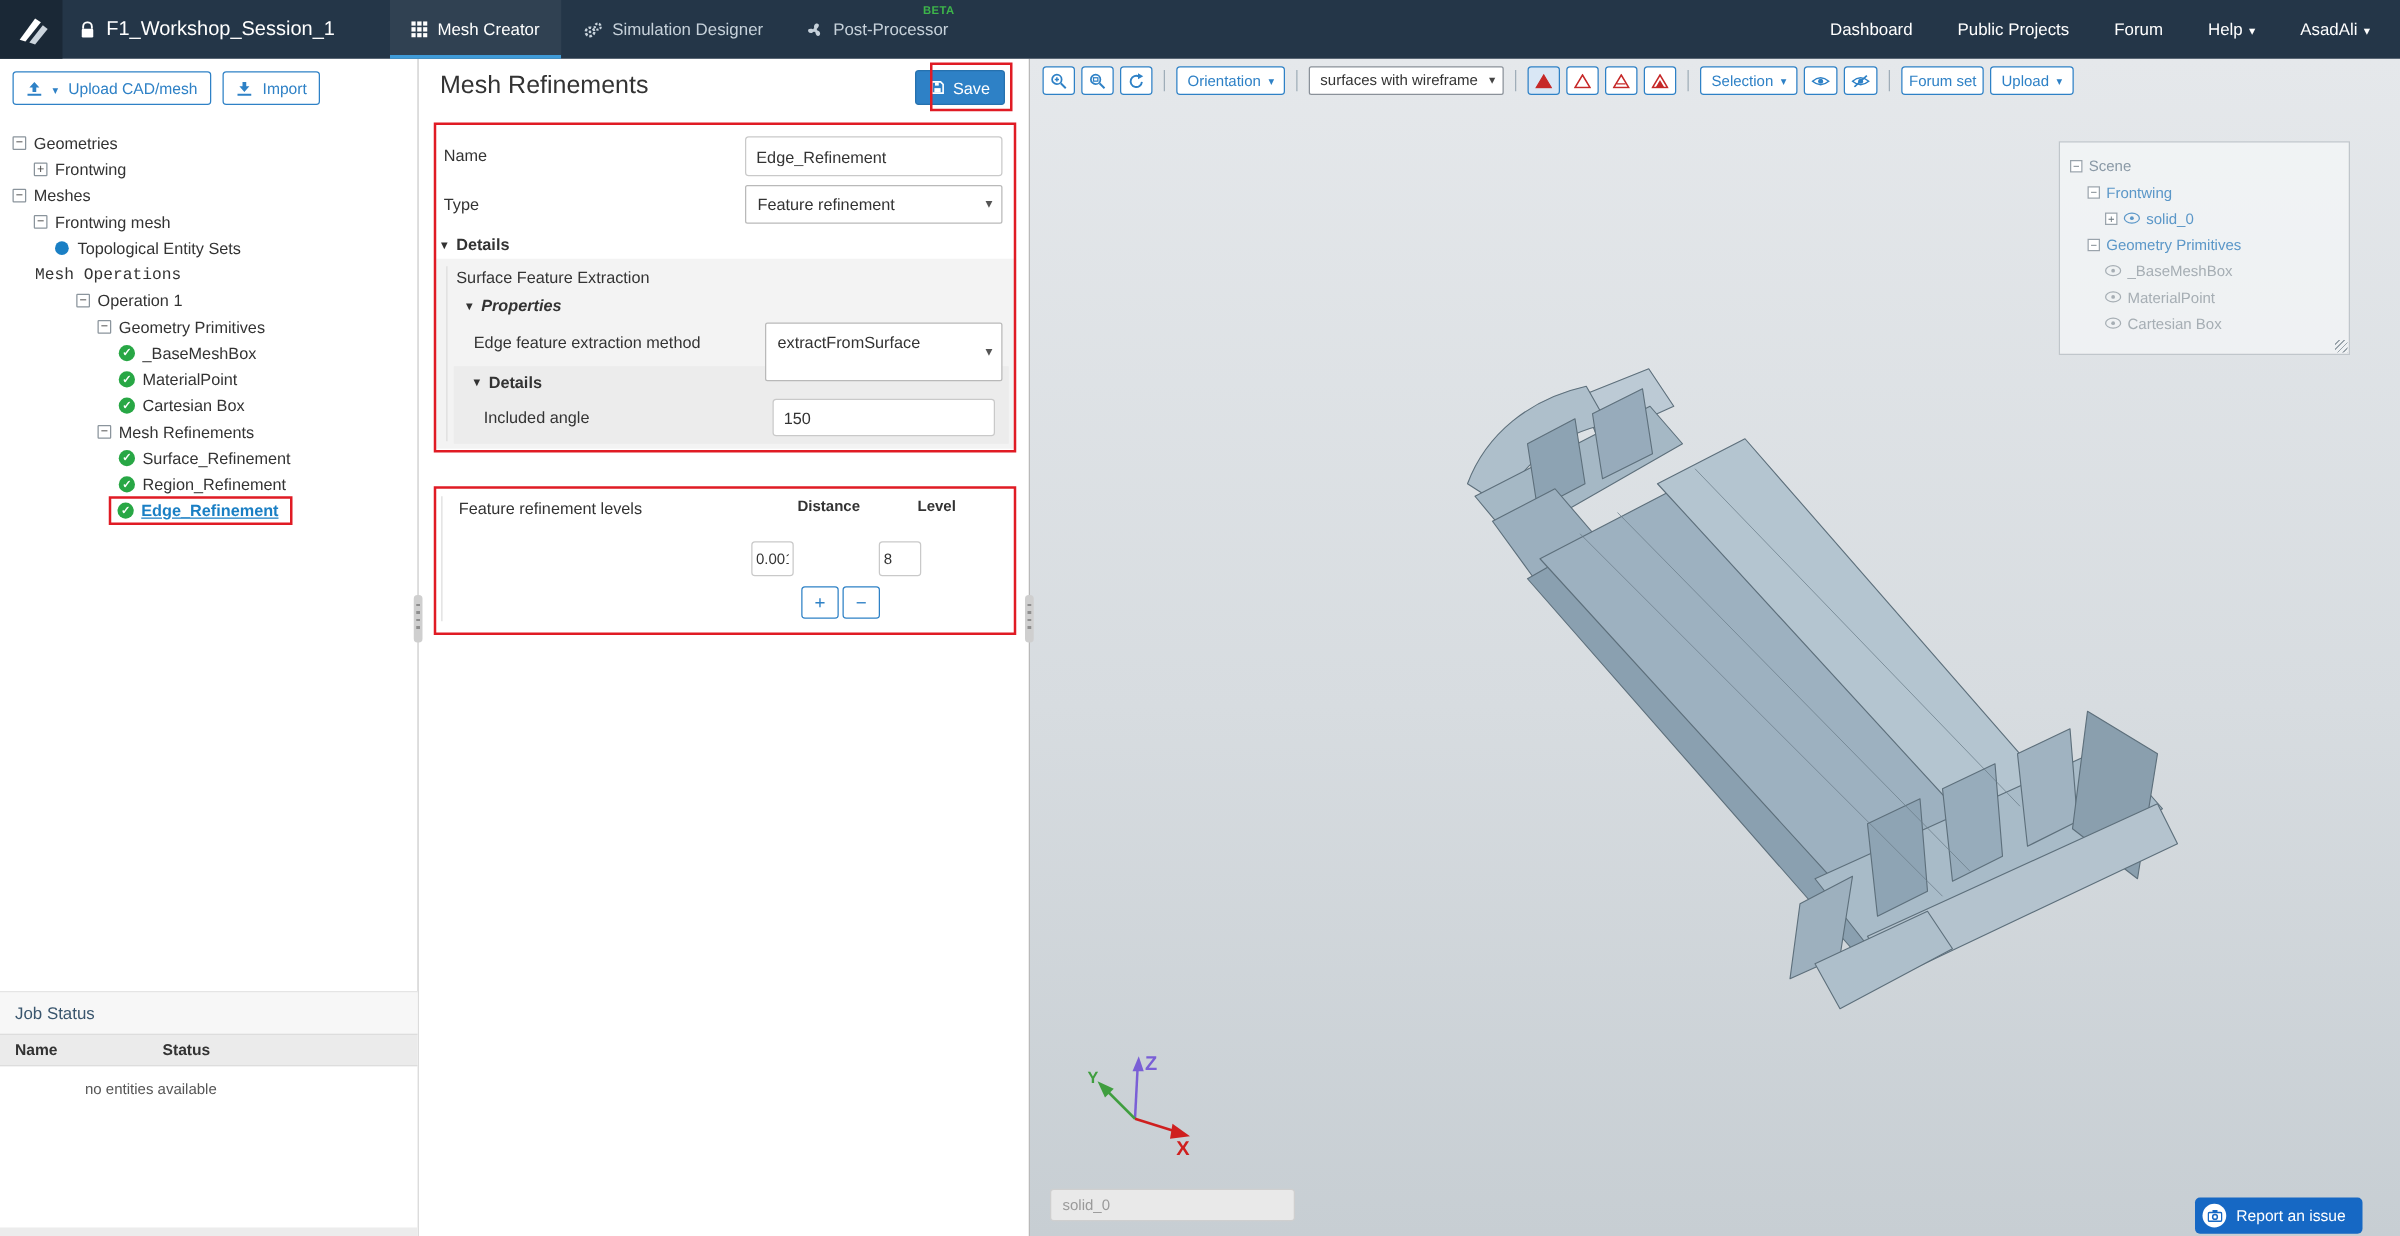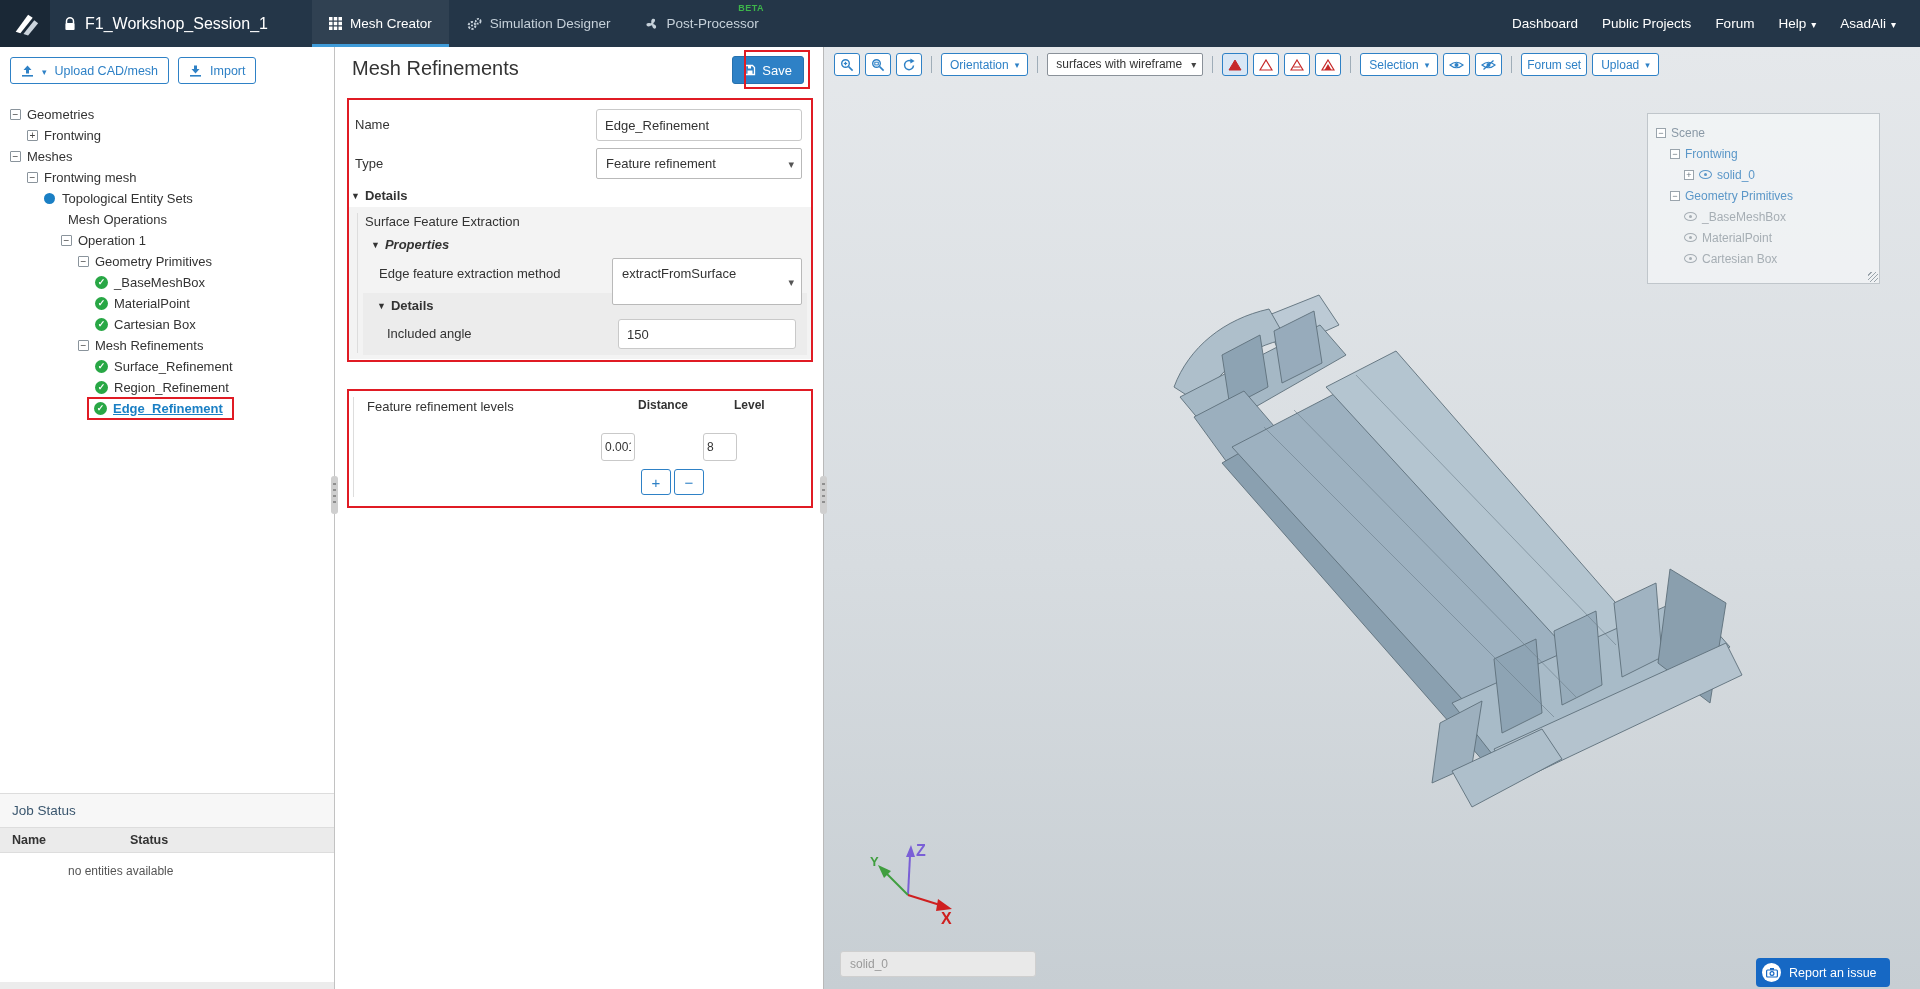--- a/index.html
+++ b/index.html
@@ -9,21 +9,21 @@
     font-family:"Liberation Sans", sans-serif; color:#333;
   }
   
   .navbar { position:absolute; top:0; left:0; right:0; height:47px; background:#243648; display:flex; align-items:center; color:#fff; z-index:20; }
   .logo { width:50px; height:47px; background:#1a2836; display:flex; align-items:center; justify-content:center; flex:none; cursor:pointer; }
   .proj { display:flex; align-items:center; gap:9px; margin-left:14px; font-size:16px; white-space:nowrap; }
   .tabs { display:flex; height:47px; margin-left:44px; }
   .tab { position:relative; display:flex; align-items:center; gap:8px; padding:0 17px; font-size:13.5px; color:#c6d1da; cursor:pointer; white-space:nowrap; }
   .tab.active { color:#fff; background:rgba(255,255,255,.06); box-shadow:inset 0 -3px 0 #3f9bd8; }
   .beta { position:absolute; top:3px; right:12px; font-size:9px; font-weight:bold; color:#3db54a; letter-spacing:.4px; }
-  .nav-right { margin-left:auto; display:flex; align-items:center; gap:24px; padding-right:24px; font-size:13.5px; }
+  .nav-right { margin-left:auto; display:flex; align-items:center; gap:36px; padding-right:24px; font-size:13.5px; }
   .nav-link { cursor:pointer; white-space:nowrap; }
   .caretable::after { content:"▾"; font-size:10px; margin-left:5px; }
 
   
   .sidebar { position:absolute; top:47px; left:0; width:335px; bottom:0; background:#fff; border-right:1px solid #c2c2c2; }
   .side-buttons { position:absolute; top:0; left:0; right:0; height:46px; padding:10px 10px; display:flex; gap:9px; }
   .sbtn { display:inline-flex; align-items:center; gap:8px; height:27px; padding:0 10px; border:1px solid #2e81c6; border-radius:3px; background:#fff; color:#2e81c6; font-size:12.5px; font-family:inherit; cursor:pointer; }
   .sbtn .dd::after { content:"▾"; font-size:9px; }
   .tree { position:absolute; top:57px; left:0; right:8px; }
   .tree-row { height:21px; display:flex; align-items:center; font-size:13px; color:#333; cursor:pointer; white-space:nowrap; }
@@ -195,21 +195,21 @@
           <span class="toggle">−</span>
           <span class="tree-label">Frontwing mesh</span>
         </span>
       </div>
       <div class="tree-row" style="padding-left: 44px;">
         <span class="row-inner">
           <span class="bluedot"></span>
           <span class="tree-label">Topological Entity Sets</span>
         </span>
       </div>
-      <div class="tree-row" style="padding-left: 68px;">
+      <div class="tree-row" style="padding-left: 28px; font-family: Liberation Mono, monospace;">
         <span class="row-inner">
           <span class="tree-label">Mesh Operations</span>
         </span>
       </div>
       <div class="tree-row" style="padding-left: 61px;">
         <span class="row-inner">
           <span class="toggle">−</span>
           <span class="tree-label">Operation 1</span>
         </span>
       </div>

